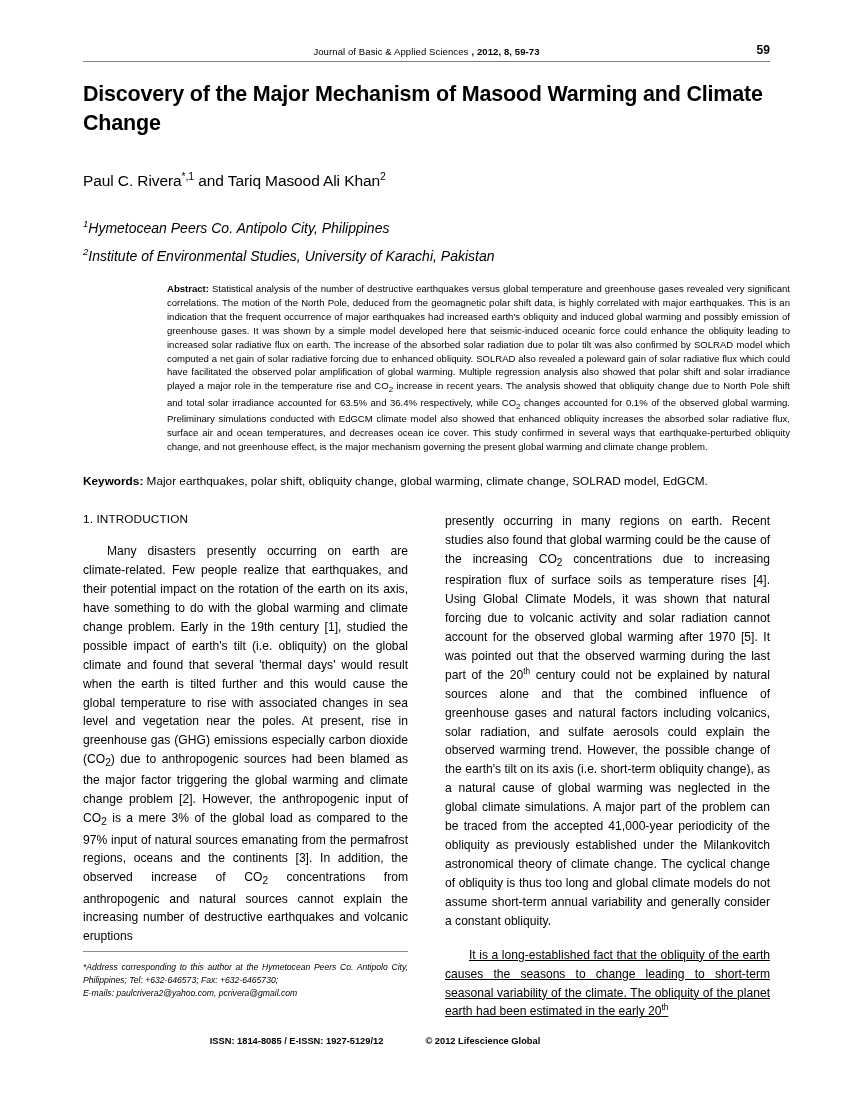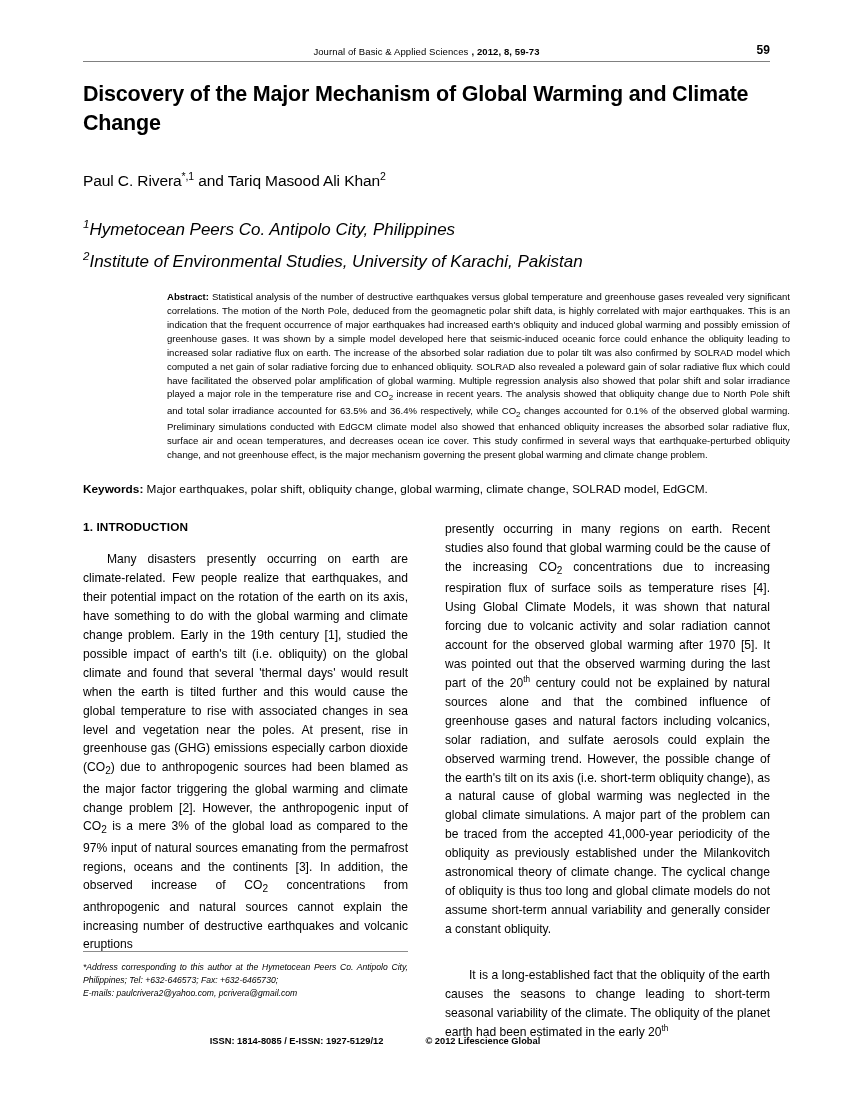--- a/index.html
+++ b/index.html
@@ -75,21 +75,21 @@
     margin: 0 0 28px 0;
     letter-spacing: -0.1px;
   }
   sup {
     font-size: 0.68em;
     vertical-align: super;
     line-height: 0;
   }
 
   .affil {
-    font-size: 17px;
+    font-size: 14px;
     font-style: italic;
     line-height: 1.35;
     margin: 0 0 9px 0;
   }
   .affil:last-of-type { margin-bottom: 0; }
 
   
   .abstract-wrap {
     margin-top: 16px;
     margin-left: 84px;
@@ -122,33 +122,33 @@
   .col {
     position: absolute;
     top: 0;
     width: 325px;
   }
   .col-left  { left: 0; }
   .col-right { left: 362px; }
 
   h2.section {
     font-size: 11.8px;
-    font-weight: bold;
+    font-weight: normal;
     margin: 0 0 16px 0;
     letter-spacing: 0.1px;
   }
   p.body {
     font-size: 12.1px;
     line-height: 1.565;
     text-align: justify;
     margin: 0 0 0 0;
     text-indent: 24px;
   }
   p.body.cont { text-indent: 0; }
-  p.body + p.body { margin-top: 27px; }
+  p.body + p.body { margin-top: 15px; text-decoration: underline; }
 
   
   .footnote {
     position: absolute;
     left: 83px;
     top: 951px;
     width: 325px;
   }
   .footnote-rule {
     border-top: 1.1px solid #8c8c8c;
@@ -182,21 +182,21 @@
 
   <div class="content">
 
     <div class="runhead">
       <span>Journal of Basic &amp; Applied Sciences</span>
         <span class="jmeta">, 2012, 8, 59-73</span>
       <span class="pageno">59</span>
     </div>
     <div class="rule-top"></div>
 
-    <h1 class="title">Discovery of the Major Mechanism of Global Warming and Climate Change</h1>
+    <h1 class="title">Discovery of the Major Mechanism of Masood Warming and Climate Change</h1>
 
     <div class="authors">
       <span>Paul C. Rivera</span><sup>*,1</sup><span> and Tariq Masood Ali Khan</span><sup>2</sup>
     </div>
 
     <div class="affil"><sup>1</sup><span>Hymetocean Peers Co. Antipolo City, Philippines</span></div>
     <div class="affil"><sup>2</sup><span>Institute of Environmental Studies, University of Karachi, Pakistan</span></div>
 
     <div class="abstract-wrap">
       <p class="abstract"><b>Abstract:</b><span> Statistical analysis of the number of destructive earthquakes versus global temperature and greenhouse gases revealed very significant correlations. The motion of the North Pole, deduced from the geomagnetic polar shift data, is highly correlated with major earthquakes. This is an indication that the frequent occurrence of major earthquakes had increased earth's obliquity and induced global warming and possibly emission of greenhouse gases. It was shown by a simple model developed here that seismic-induced oceanic force could enhance the obliquity leading to increased solar radiative flux on earth. The increase of the absorbed solar radiation due to polar tilt was also confirmed by SOLRAD model which computed a net gain of solar radiative forcing due to enhanced obliquity. SOLRAD also revealed a poleward gain of solar radiative flux which could have facilitated the observed polar amplification of global warming. Multiple regression analysis also showed that polar shift and solar irradiance played a major role in the temperature rise and CO</span><sub>2</sub><span> increase in recent years. The analysis showed that obliquity change due to North Pole shift and total solar irradiance accounted for 63.5% and 36.4% respectively, while CO</span><sub>2</sub><span> changes accounted for 0.1% of the observed global warming. Preliminary simulations conducted with EdGCM climate model also showed that enhanced obliquity increases the absorbed solar radiative flux, surface air and ocean temperatures, and decreases ocean ice cover. This study confirmed in several ways that earthquake-perturbed obliquity change, and not greenhouse effect, is the major mechanism governing the present global warming and climate change problem.</span></p>

